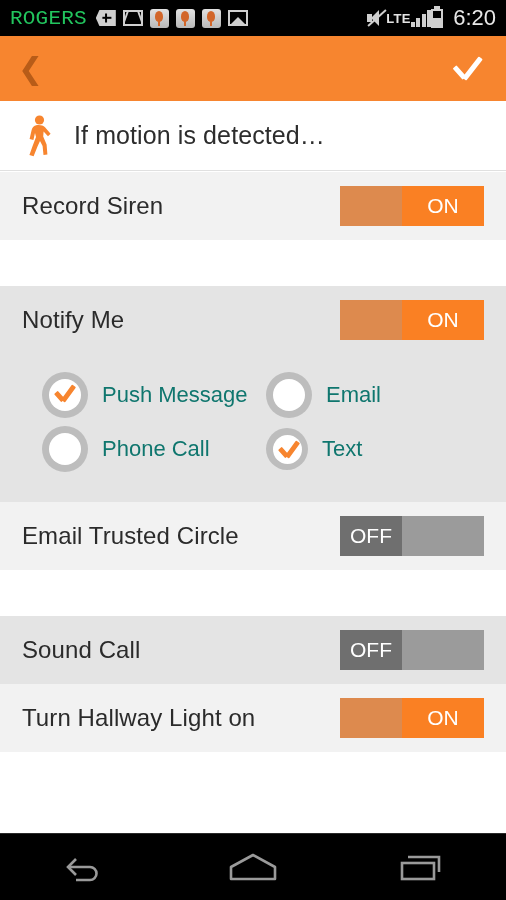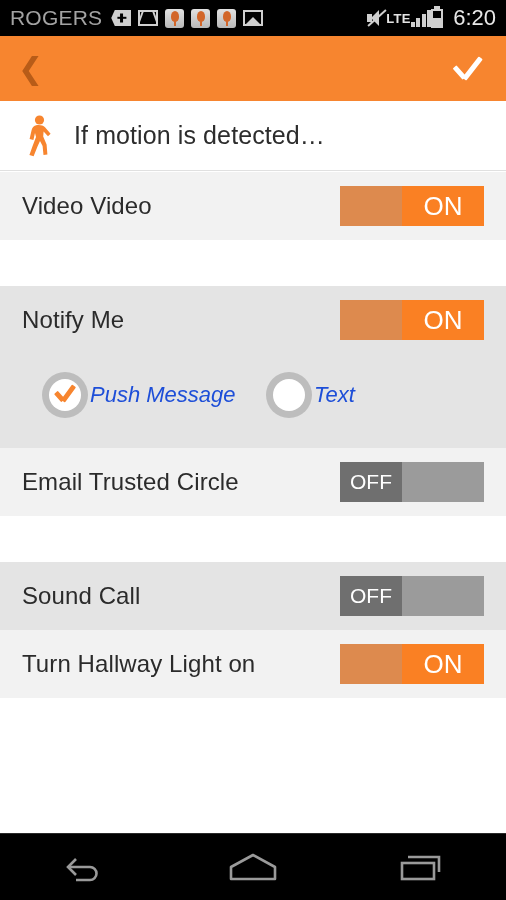--- a/index.html
+++ b/index.html
@@ -10,22 +10,22 @@
     overflow:hidden;
   }
   .phone { position:relative; width:506px; height:900px; background:#ffffff; }
 
   
   .statusbar {
     position:absolute; top:0; left:0; width:506px; height:36px;
     background:#000000; display:flex; align-items:center; padding:0 10px;
   }
   .carrier {
-    color:#a3a3a3; font-size:21px; letter-spacing:.2px;
-    font-family:Liberation Sans, sans-serif; white-space:nowrap;
+    color:#22c55e; font-size:21px; letter-spacing:.2px;
+    font-family:Liberation Mono, monospace; white-space:nowrap;
   }
   .sb-icons { display:flex; align-items:center; gap:7px; margin-left:9px; }
   .ic { display:flex; align-items:center; justify-content:center; }
   .ic-plus {
     width:20px; height:16px; background:#cfcfcf; position:relative;
     clip-path:polygon(18% 0,100% 0,100% 100%,18% 100%,0 50%);
   }
   .ic-plus::before, .ic-plus::after {
     content:""; position:absolute; background:#000; left:50%; top:50%;
   }
@@ -140,21 +140,21 @@
   .toggle {
     margin-left:auto; width:144px; height:40px; display:flex;
     cursor:pointer; overflow:hidden; position:relative;
   }
   .toggle .thumb {
     width:62px; height:100%; display:flex; align-items:center; justify-content:center;
     font-size:21px; color:#ffffff;
   }
   .toggle .track {
     flex:1; height:100%; display:flex; align-items:center; justify-content:center;
-    font-size:26px; color:#ffffff;
+    font-size:21px; color:#ffffff;
   }
   .toggle.on  .thumb { background:#dd8a4e; }
   .toggle.on  .track { background:#fa8023; }
   .toggle.off .thumb { background:#6f6f6f; }
   .toggle.off .track { background:#9b9b9b; }
 
   
   .options {
     background:#e4e4e4; padding:14px 0 26px 0; width:506px;
   }
@@ -173,21 +173,21 @@
   .cbx.sm .inner { width:29px; height:29px; }
   .cbx.checked .inner::before, .cbx.checked .inner::after {
     content:""; position:absolute; background:#f7852f; border-radius:1px;
   }
   .cbx.checked .inner::before {
     width:5px; height:11px; left:8px; top:12px; transform:rotate(-42deg);
   }
   .cbx.checked .inner::after {
     width:5px; height:19px; left:17px; top:5px; transform:rotate(36deg);
   }
-  .opt-label { font-size:22px; color:#1d4ed8; margin-left:2px; white-space:nowrap;font-style:italic; }
+  .opt-label { font-size:22px; color:#0f766e; margin-left:14px; white-space:nowrap; }
   .opt-w1 { width:196px; }
 
   
   .navbar {
     position:absolute; bottom:0; left:0; width:506px; height:67px;
     background:#000000; display:flex; align-items:center;
     justify-content:space-around; border-top:1px solid #2a2a2a;
   }
   .navbtn {
     width:110px; height:67px; display:flex; align-items:center; justify-content:center;
@@ -250,21 +250,21 @@
         <circle cx="15.5" cy="5" r="4.6" fill="#f7852f"></circle>
         <path d="M13 10 C9.5 10.5 8 13 7.4 16 L5.6 24 L9.4 25 L11 18 L12 22 L8.6 31 L5.4 40 L9.6 41.3 L13.5 31.5 L16 26 L18.6 31 L19.5 40 L23.4 39.6 L22.6 29.5 L19.2 21.5 L19.6 16.5 L24 21.3 L26.6 18.8 L21 12.2 C19.3 10.4 16.6 9.7 13 10 Z" fill="#f7852f"></path>
       </svg>
     </span>
     <span class="trigger-text">If motion is detected…</span>
   </div>
 
   <div class="rows">
 
     <div class="row light">
-      <span class="row-label">Video Video</span>
+      <span class="row-label">Record Siren</span>
       <span class="toggle on">
         <span class="thumb"></span>
         <span class="track">ON</span>
       </span>
     </div>
 
     <div class="row dark">
       <span class="row-label">Notify Me</span>
       <span class="toggle on">
         <span class="thumb"></span>
@@ -277,20 +277,34 @@
         <span class="opt opt-w1">
           <span class="cbx checked">
               <span class="inner"></span>
             </span>
           <span class="opt-label">Push Message</span>
         </span>
         <span class="opt col2">
           <span class="cbx">
               <span class="inner"></span>
             </span>
+          <span class="opt-label">Email</span>
+        </span>
+      </div>
+      <div class="opt-row">
+        <span class="opt opt-w1">
+          <span class="cbx">
+              <span class="inner"></span>
+            </span>
+          <span class="opt-label">Phone Call</span>
+        </span>
+        <span class="opt col2">
+          <span class="cbx sm checked">
+              <span class="inner"></span>
+            </span>
           <span class="opt-label">Text</span>
         </span>
       </div>
     </div>
 
     <div class="row light">
       <span class="row-label">Email Trusted Circle</span>
       <span class="toggle off">
         <span class="thumb">OFF</span>
         <span class="track"></span>

